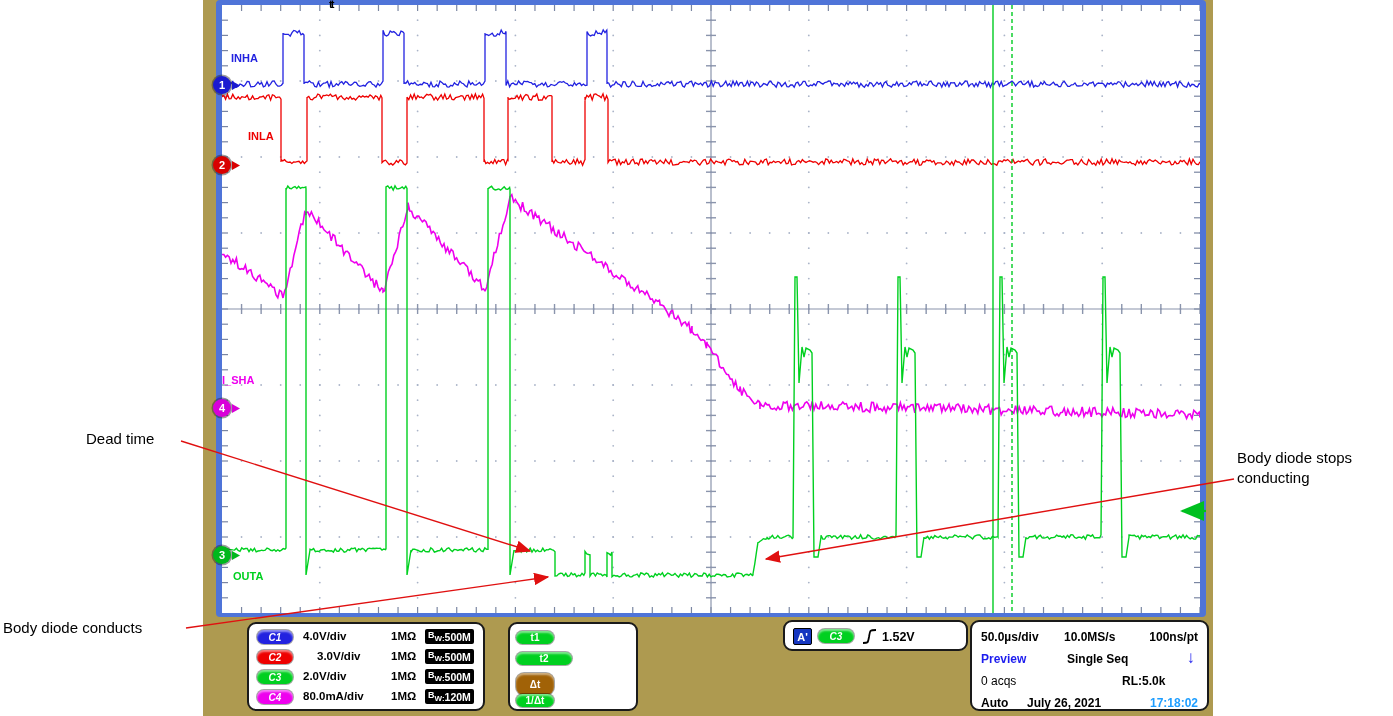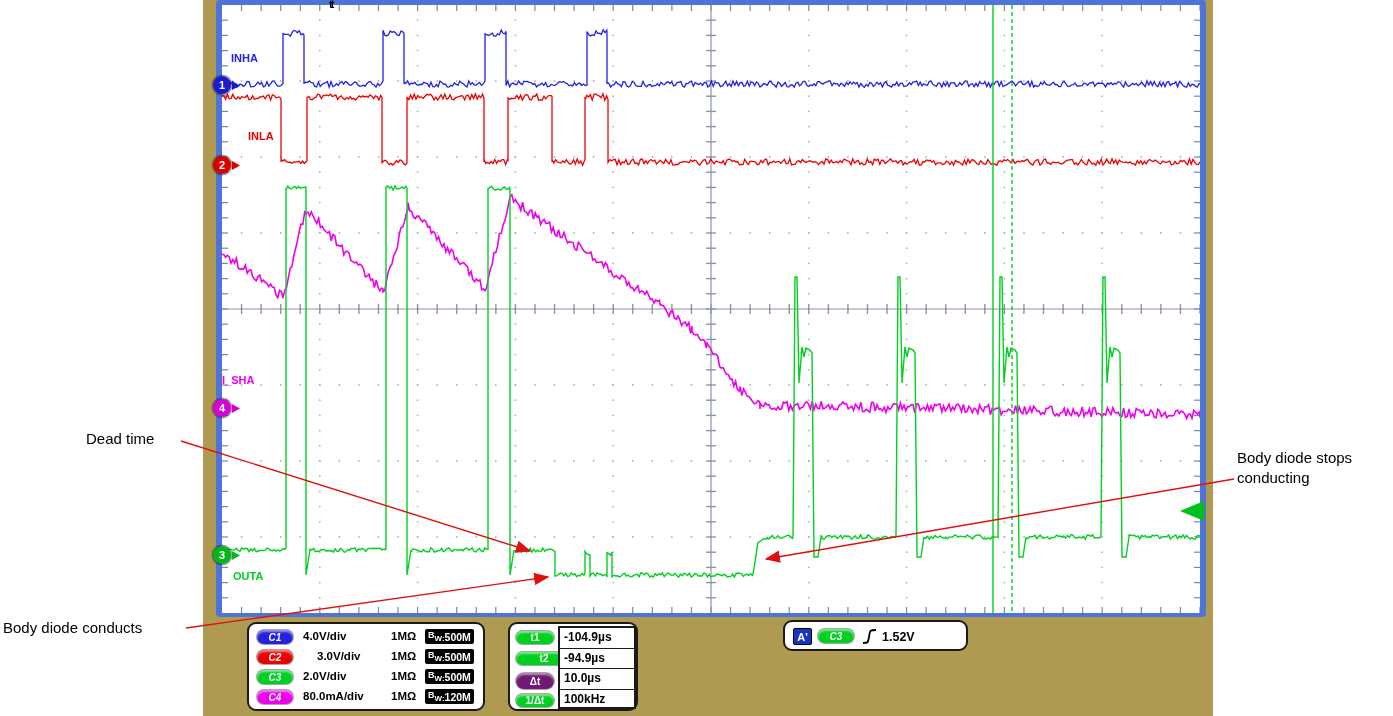--- a/index.html
+++ b/index.html
@@ -1088,39 +1088,49 @@
   <div class="abs bwbox" style="left:176px; top:65px;">
         <span class="bw-b">B</span>
         <span class="bw-w">W:</span>
         <span>120M</span>
       </div>
 </div>
 
 <div class="abs robox" style="left:508px; top:622px; width:130px; height:89px;">
   <div class="abs pill" style="left: 6px; top: 7px; width: 38px; height: 13px; font-style: normal; background: rgb(0, 208, 32);">t1</div>
   <div class="abs pill" style="left: 6px; top: 28px; width: 56px; height: 13px; font-style: normal; background: rgb(0, 208, 32);">t2</div>
-  <div class="abs pill" style="left: 6px; top: 49px; width: 38px; height: 16px; font-style: normal; background: #701a75;">Δt</div>
+  <div class="abs pill" style="left: 6px; top: 49px; width: 38px; height: 22px; font-style: normal; background: #a16207;">Δt</div>
   <div class="abs pill" style="left: 6px; top: 70px; width: 38px; height: 13px; font-style: normal; background: rgb(0, 208, 32);">1/Δt</div>
-  <div class="abs curs-values" style="left:48px; top:2px; width:78px; height:83px;">
-    <div class="curs-row">-104.9µs</div>
-    <div class="curs-row">-94.9µs</div>
-    <div class="curs-row">10.0µs</div>
-    <div class="curs-row">100kHz</div>
-  </div>
 </div>
 
 <div class="abs robox" style="left:783px; top:620px; width:185px; height:31px;">
   <div class="abs amode-box" style="left:8px; top:6px;">A'</div>
   <div class="abs pill" style="left: 33px; top: 7px; width: 36px; height: 14px; background: rgb(0, 208, 32);">C3</div>
   <svg class="abs" style="left:76px; top:5px;" width="18" height="19">
     <path d="M2,16 C7,16 7,16 8,10 C9,3 9,3 15,3" fill="none" stroke="#000" stroke-width="1.8"></path>
   </svg>
   <div class="abs scope-txt" style="left:97px; top:8px; font-size:12.5px;">1.52V</div>
 </div>
 
+<div class="abs robox" style="left:970px; top:620px; width:239px; height:91px;">
+  <div class="abs scope-txt" style="left:9px;  top:8px; font-size:12px;">50.0µs/div</div>
+  <div class="abs scope-txt" style="left:92px; top:8px; font-size:12px;">10.0MS/s</div>
+  <div class="abs scope-txt" style="right:9px; top:8px; font-size:12px;">100ns/pt</div>
+
+  <div class="abs scope-txt blue-txt" style="left:9px; top:30px; font-size:12px;">Preview</div>
+  <div class="abs scope-txt" style="left:95px; top:30px; font-size:12px;">Single Seq</div>
+  <div class="abs" style="right:12px; top:26px; color:#1d1dee; font-size:17px; font-weight:bold;">↓</div>
+
+  <div class="abs scope-txt" style="left:9px; top:52px; font-size:12px; font-weight:normal;">0 acqs</div>
+  <div class="abs scope-txt" style="left:150px; top:52px; font-size:12px;">RL:5.0k</div>
+
+  <div class="abs scope-txt" style="left:9px;  top:74px; font-size:12px;">Auto</div>
+  <div class="abs scope-txt" style="left:55px; top:74px; font-size:12px;">July 26, 2021</div>
+  <div class="abs scope-txt cyan-txt" style="right:9px; top:74px; font-size:12px;">17:18:02</div>
+</div>
 
 <svg class="abs overlay" width="1393" height="716" viewBox="0 0 1393 716">
   <defs>
     <marker id="arrR" markerWidth="11" markerHeight="9" refX="10" refY="4.5" orient="auto">
       <path d="M0,0 L11,4.5 L0,9 z" fill="#e01010"></path>
     </marker>
     <marker id="arrG" markerWidth="11" markerHeight="9" refX="10" refY="4.5" orient="auto">
       <path d="M0,0 L11,4.5 L0,9 z" fill="#00c020"></path>
     </marker>
   </defs>

